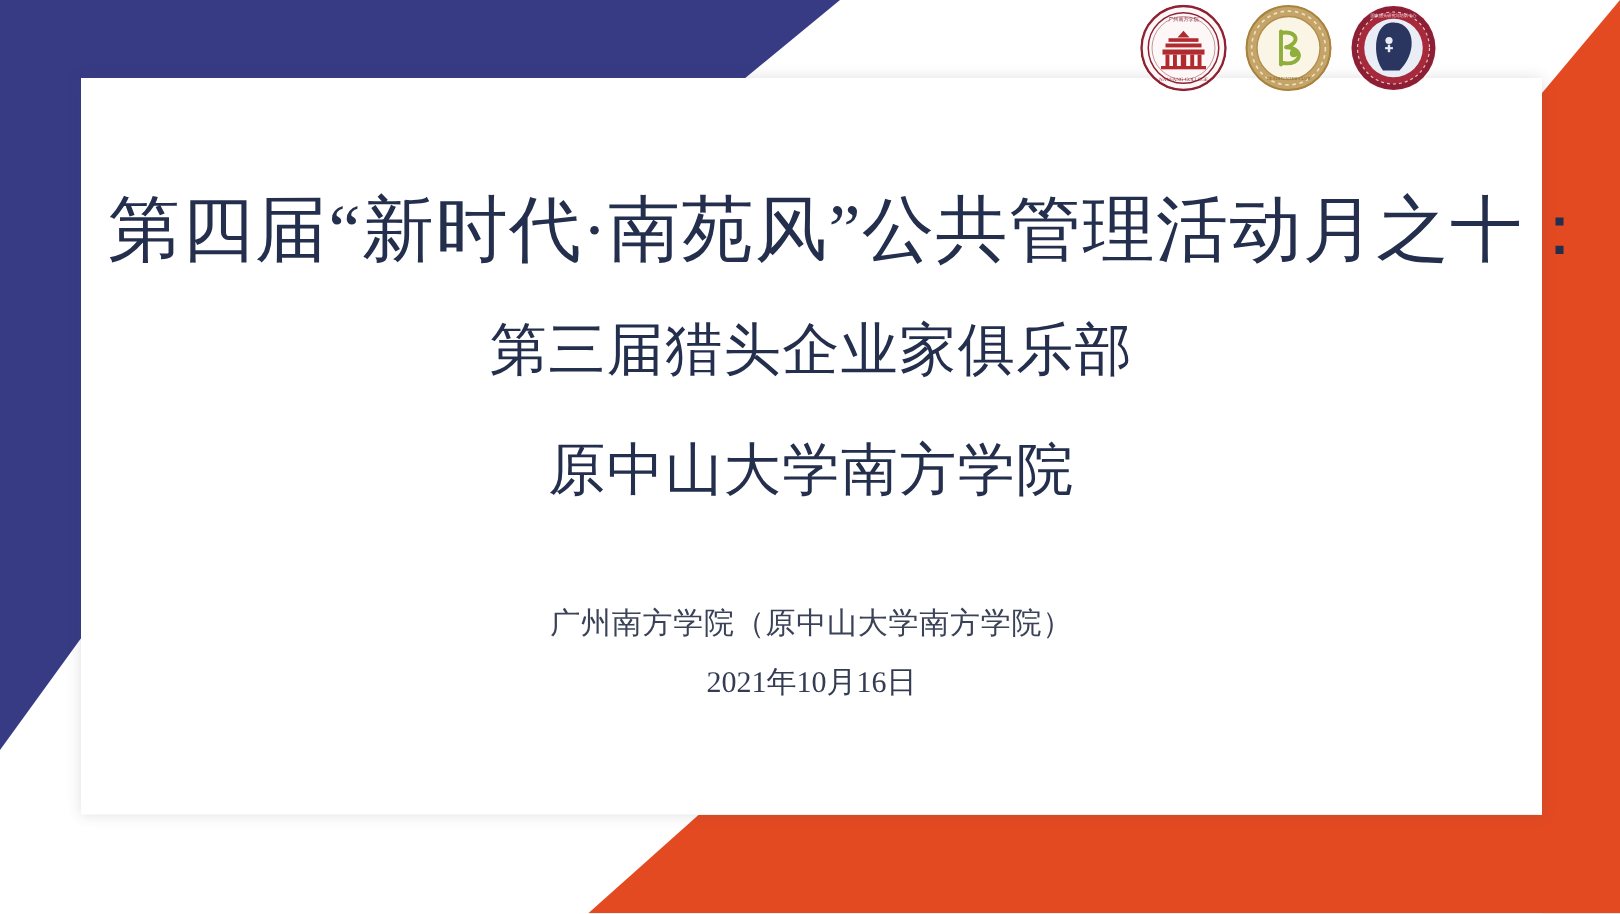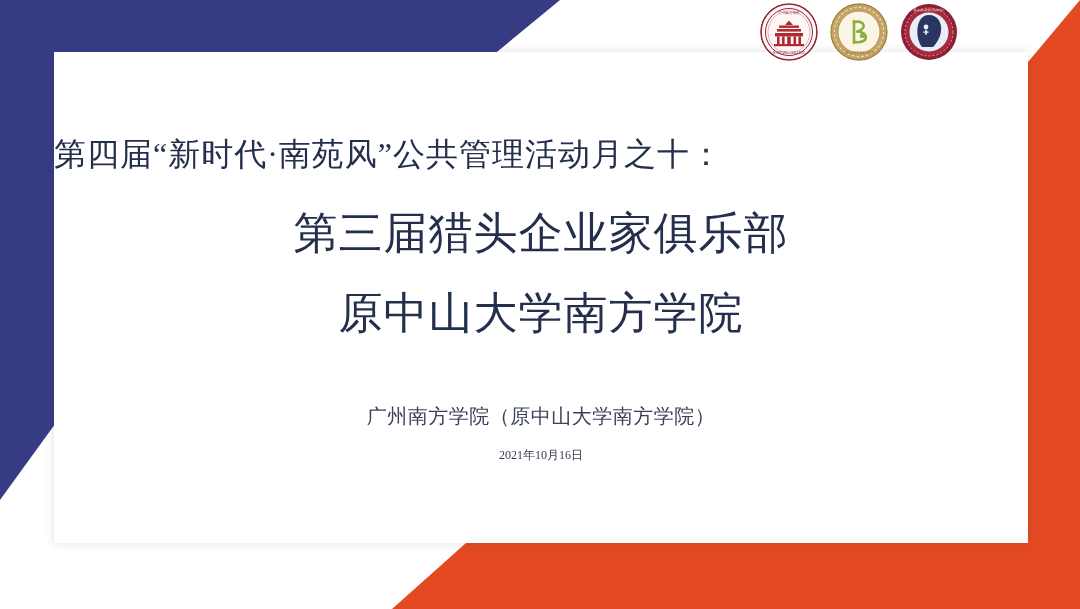--- a/index.html
+++ b/index.html
@@ -102,47 +102,47 @@
     display: flex;
     flex-direction: column;
   }
 
   #title-block {
     margin-top: 62px;
     color: #242f4d;
     text-align: center;
   }
   .title-line {
-    font-size: 44px;
+    font-size: 38px;
     line-height: 80px;
     letter-spacing: 1px;
     white-space: nowrap;
     font-weight: 400;
   }
   #title-line-1 {
-    font-size: 32px;
+    font-size: 48px;
     text-align: left;
-    padding-left: 0;
+    padding-left: 18px;
   }
   #title-line-2, #title-line-3 { text-align: center; }
 
   #subtitle-block {
     margin-top: 46px;
     color: #3a4257;
     text-align: center;
   }
   .subtitle-line {
     font-size: 20px;
     line-height: 33px;
     letter-spacing: 0.5px;
     white-space: nowrap;
     text-align: center;
   }
   #event-date {
-    font-size: 12px;
+    font-size: 20px;
     line-height: 33px;
     margin-top: 6px;
     color: #343c52;
   }
 </style>
 </head>
 <body>
 
 <div id="poster">
 

